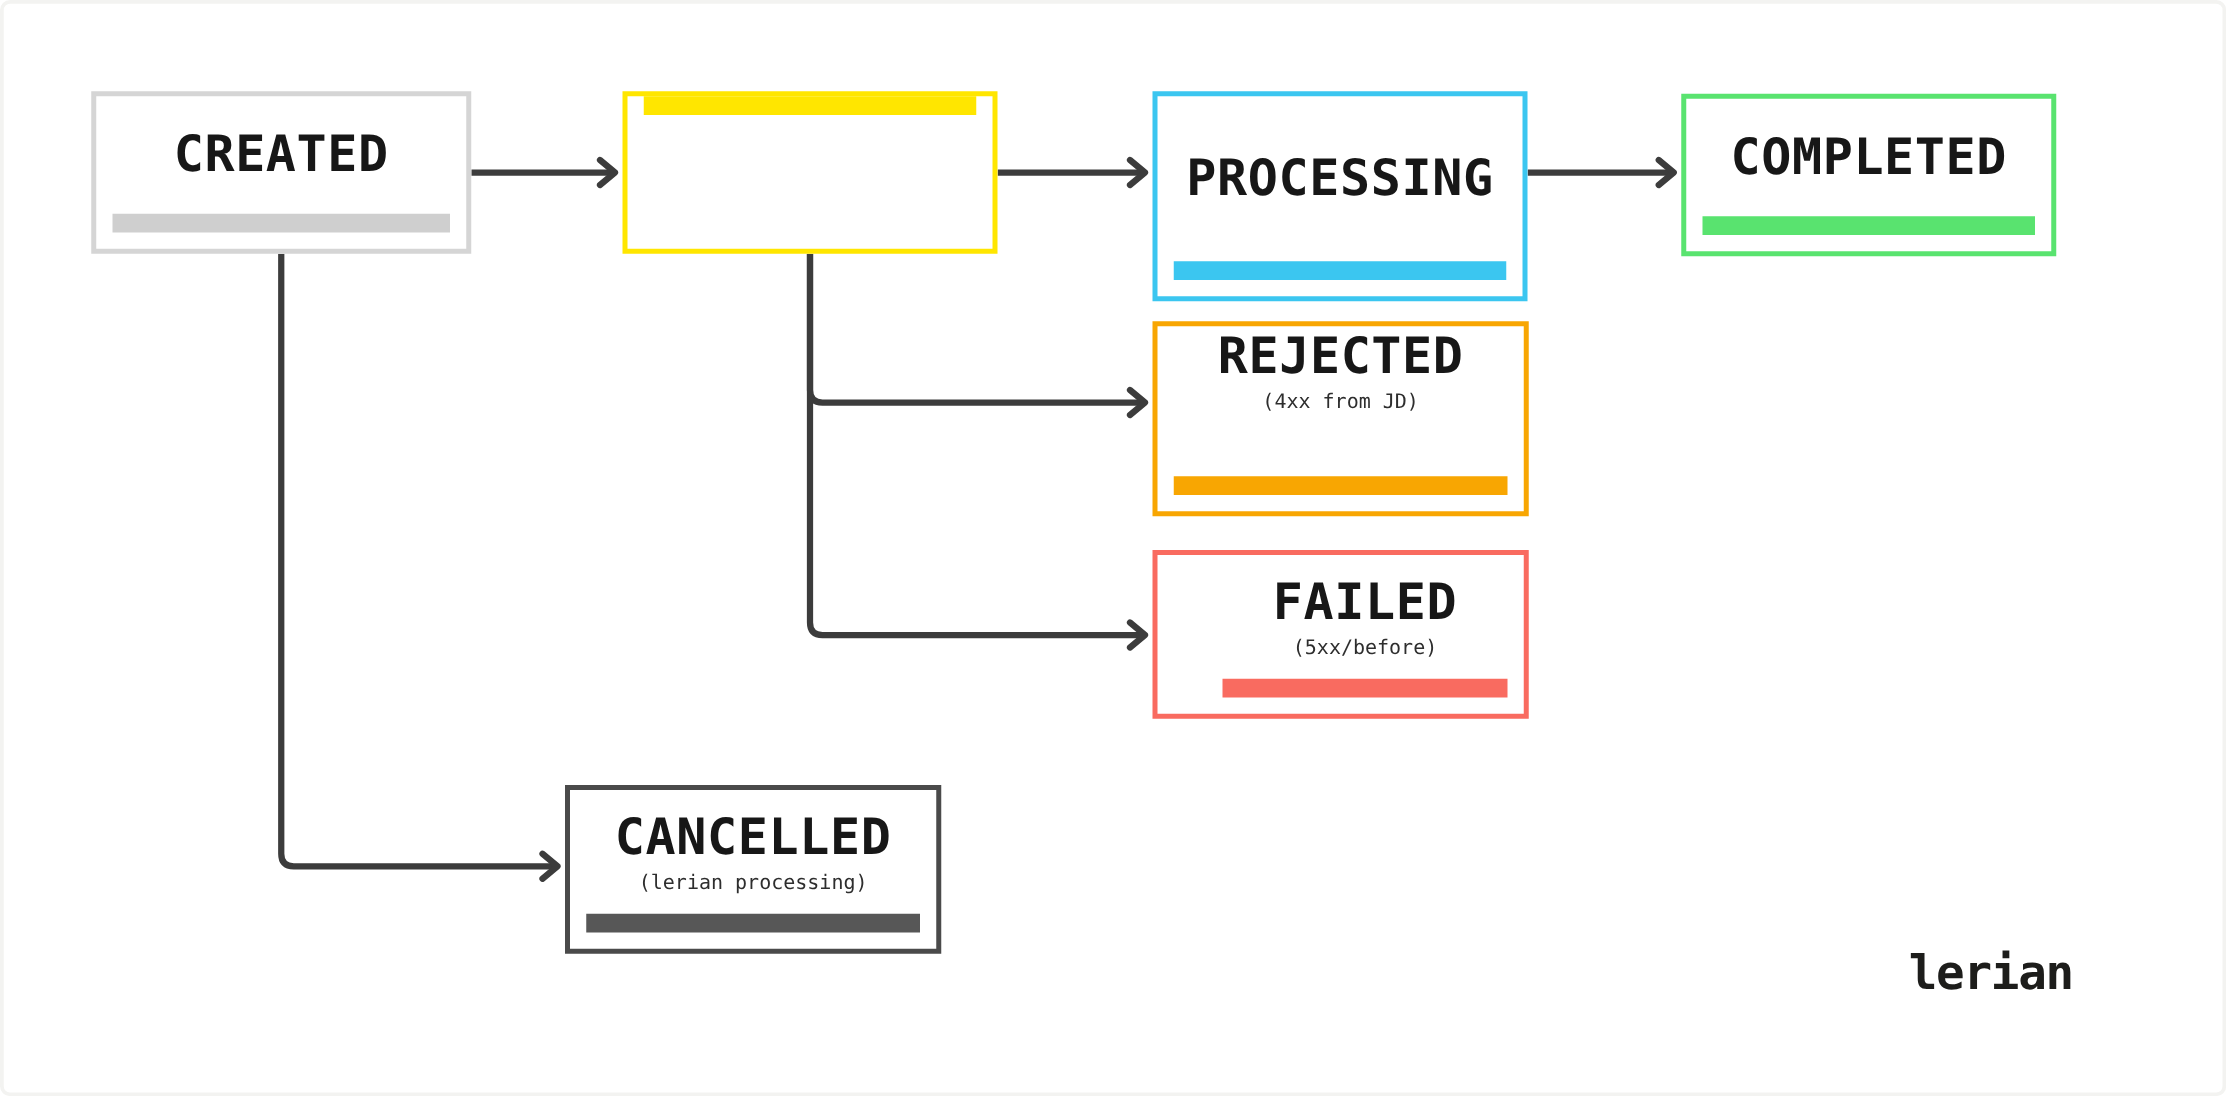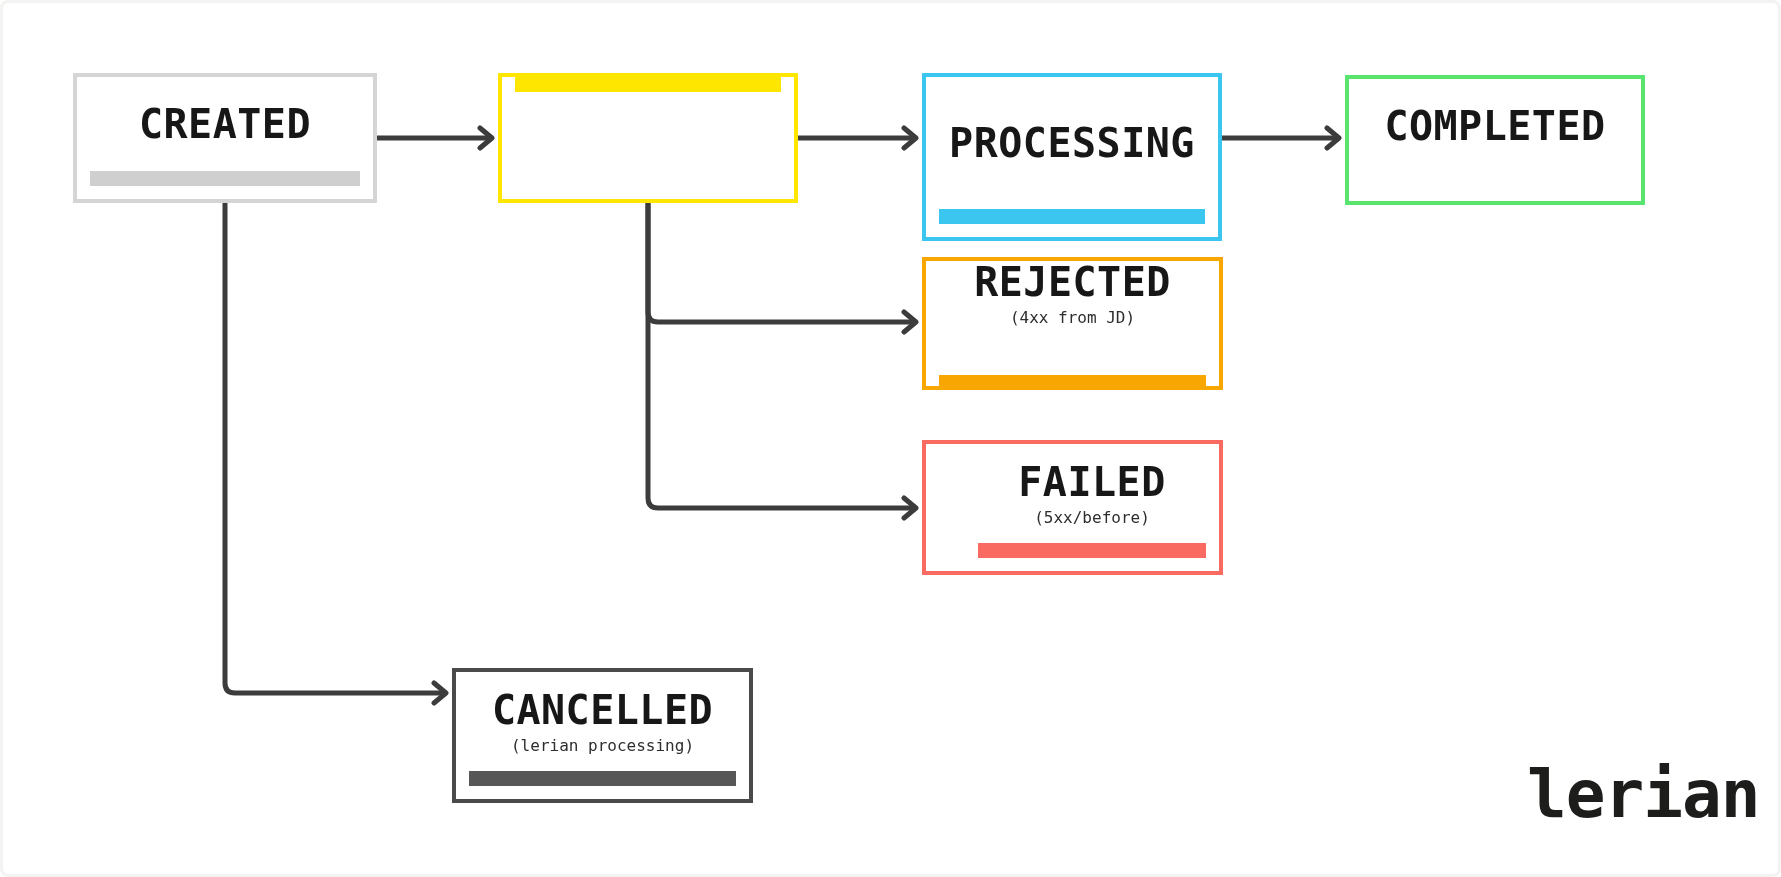--- a/index.html
+++ b/index.html
@@ -58,31 +58,31 @@
   .node .bar {
     flex: none;
     height: 15px;
     margin: 0 13px 13px 13px;
     background: var(--bar, var(--accent, #cccccc));
   }
   
   #node-created    { left: 73px;   top: 73px;  width: 304px; height: 130px; }
   #node-pending    { left: 498px;  top: 73px;  width: 300px; height: 130px; }
   #node-processing { left: 922px;  top: 73px;  width: 300px; height: 168px; }
-  #node-completed  { left: 1345px; top: 75px;  width: 300px; height: 130px; align-items: center; }
-  #node-rejected   { left: 922px;  top: 257px; width: 301px; height: 133px; gap: 48px; }
+  #node-completed  { left: 1345px; top: 75px;  width: 300px; height: 130px; }
+  #node-rejected   { left: 922px;  top: 257px; width: 301px; height: 156px; gap: 48px; }
   #node-failed     { left: 922px;  top: 440px; width: 301px; height: 135px; padding-left: 39px; }
-  #node-cancelled  { left: 452px;  top: 628px; width: 301px; height: 135px; margin-top: 40px; }
+  #node-cancelled  { left: 452px;  top: 628px; width: 301px; height: 135px; }
   .logo {
     position: absolute;
     left: 1527px; top: 756px;
     z-index: 2;
     font-family: "DejaVu Sans Mono", monospace;
     font-weight: bold;
-    font-size: 66px;
+    font-size: 38px;
     letter-spacing: -1px;
     color: #1d1d1b;
   }
 </style>
 </head>
 <body>
 
 <div class="frame"></div>
 
 <svg class="edges" viewBox="0 0 1781 877" xmlns="http://www.w3.org/2000/svg">

